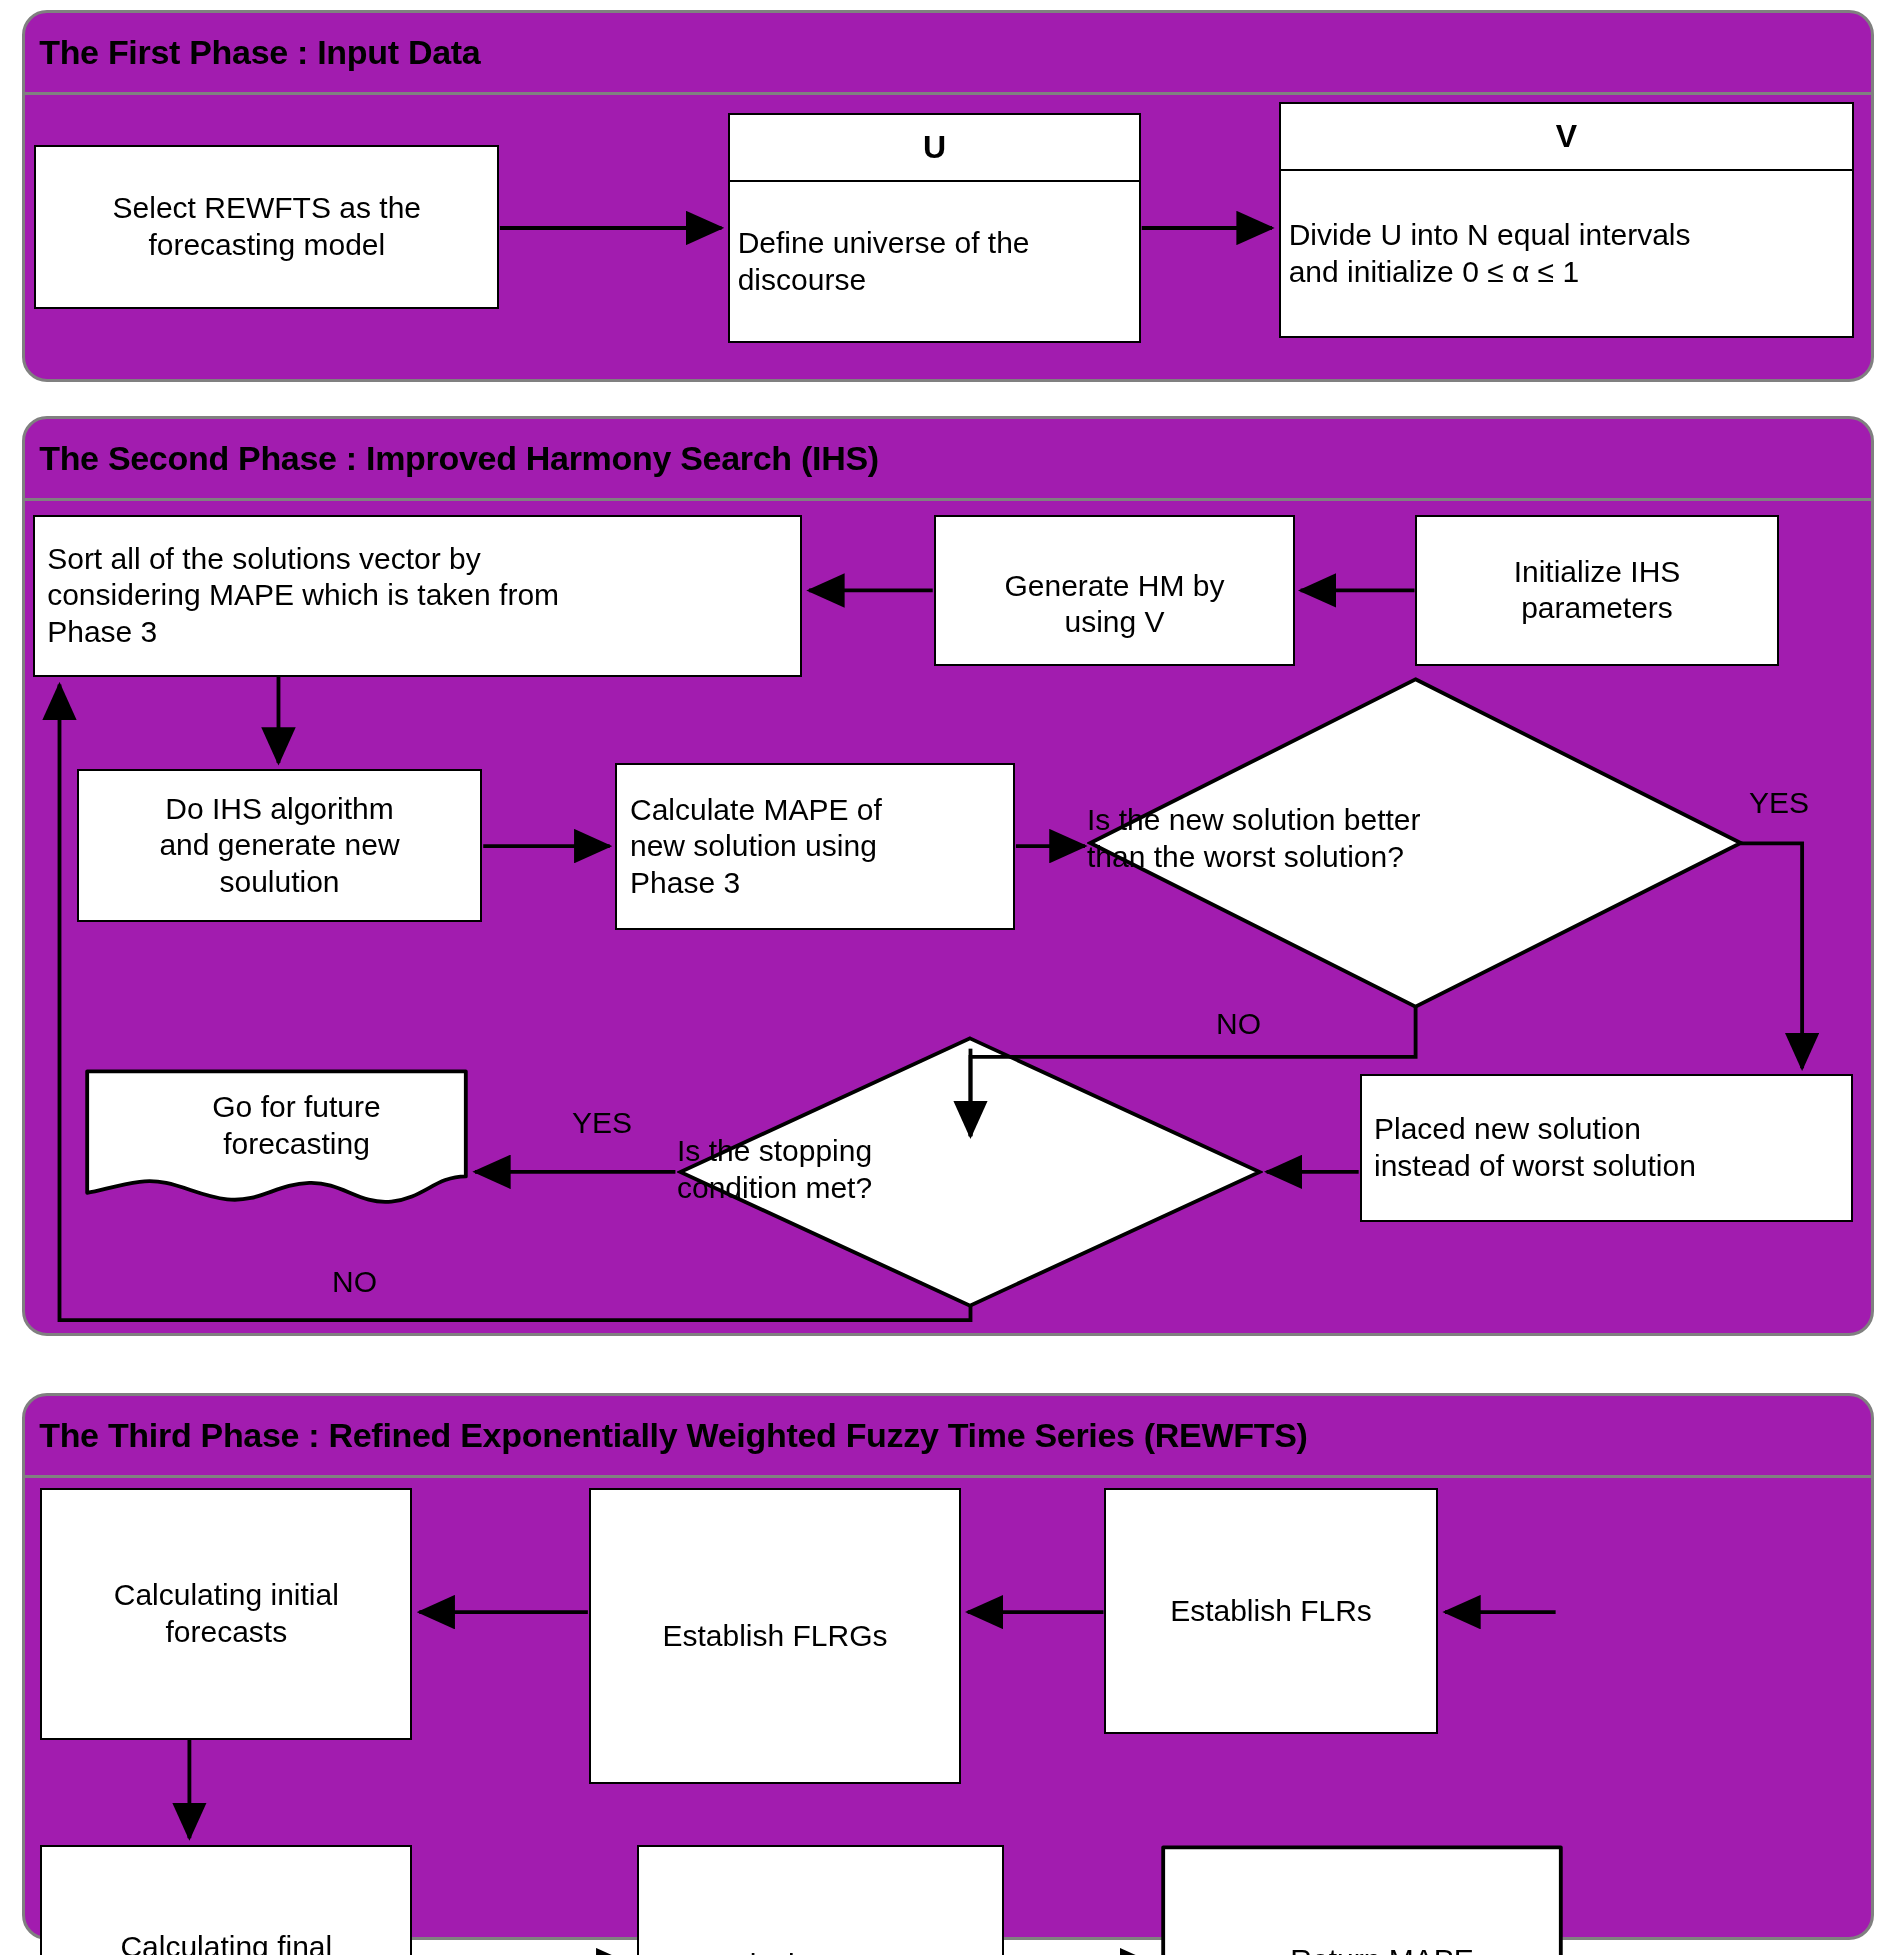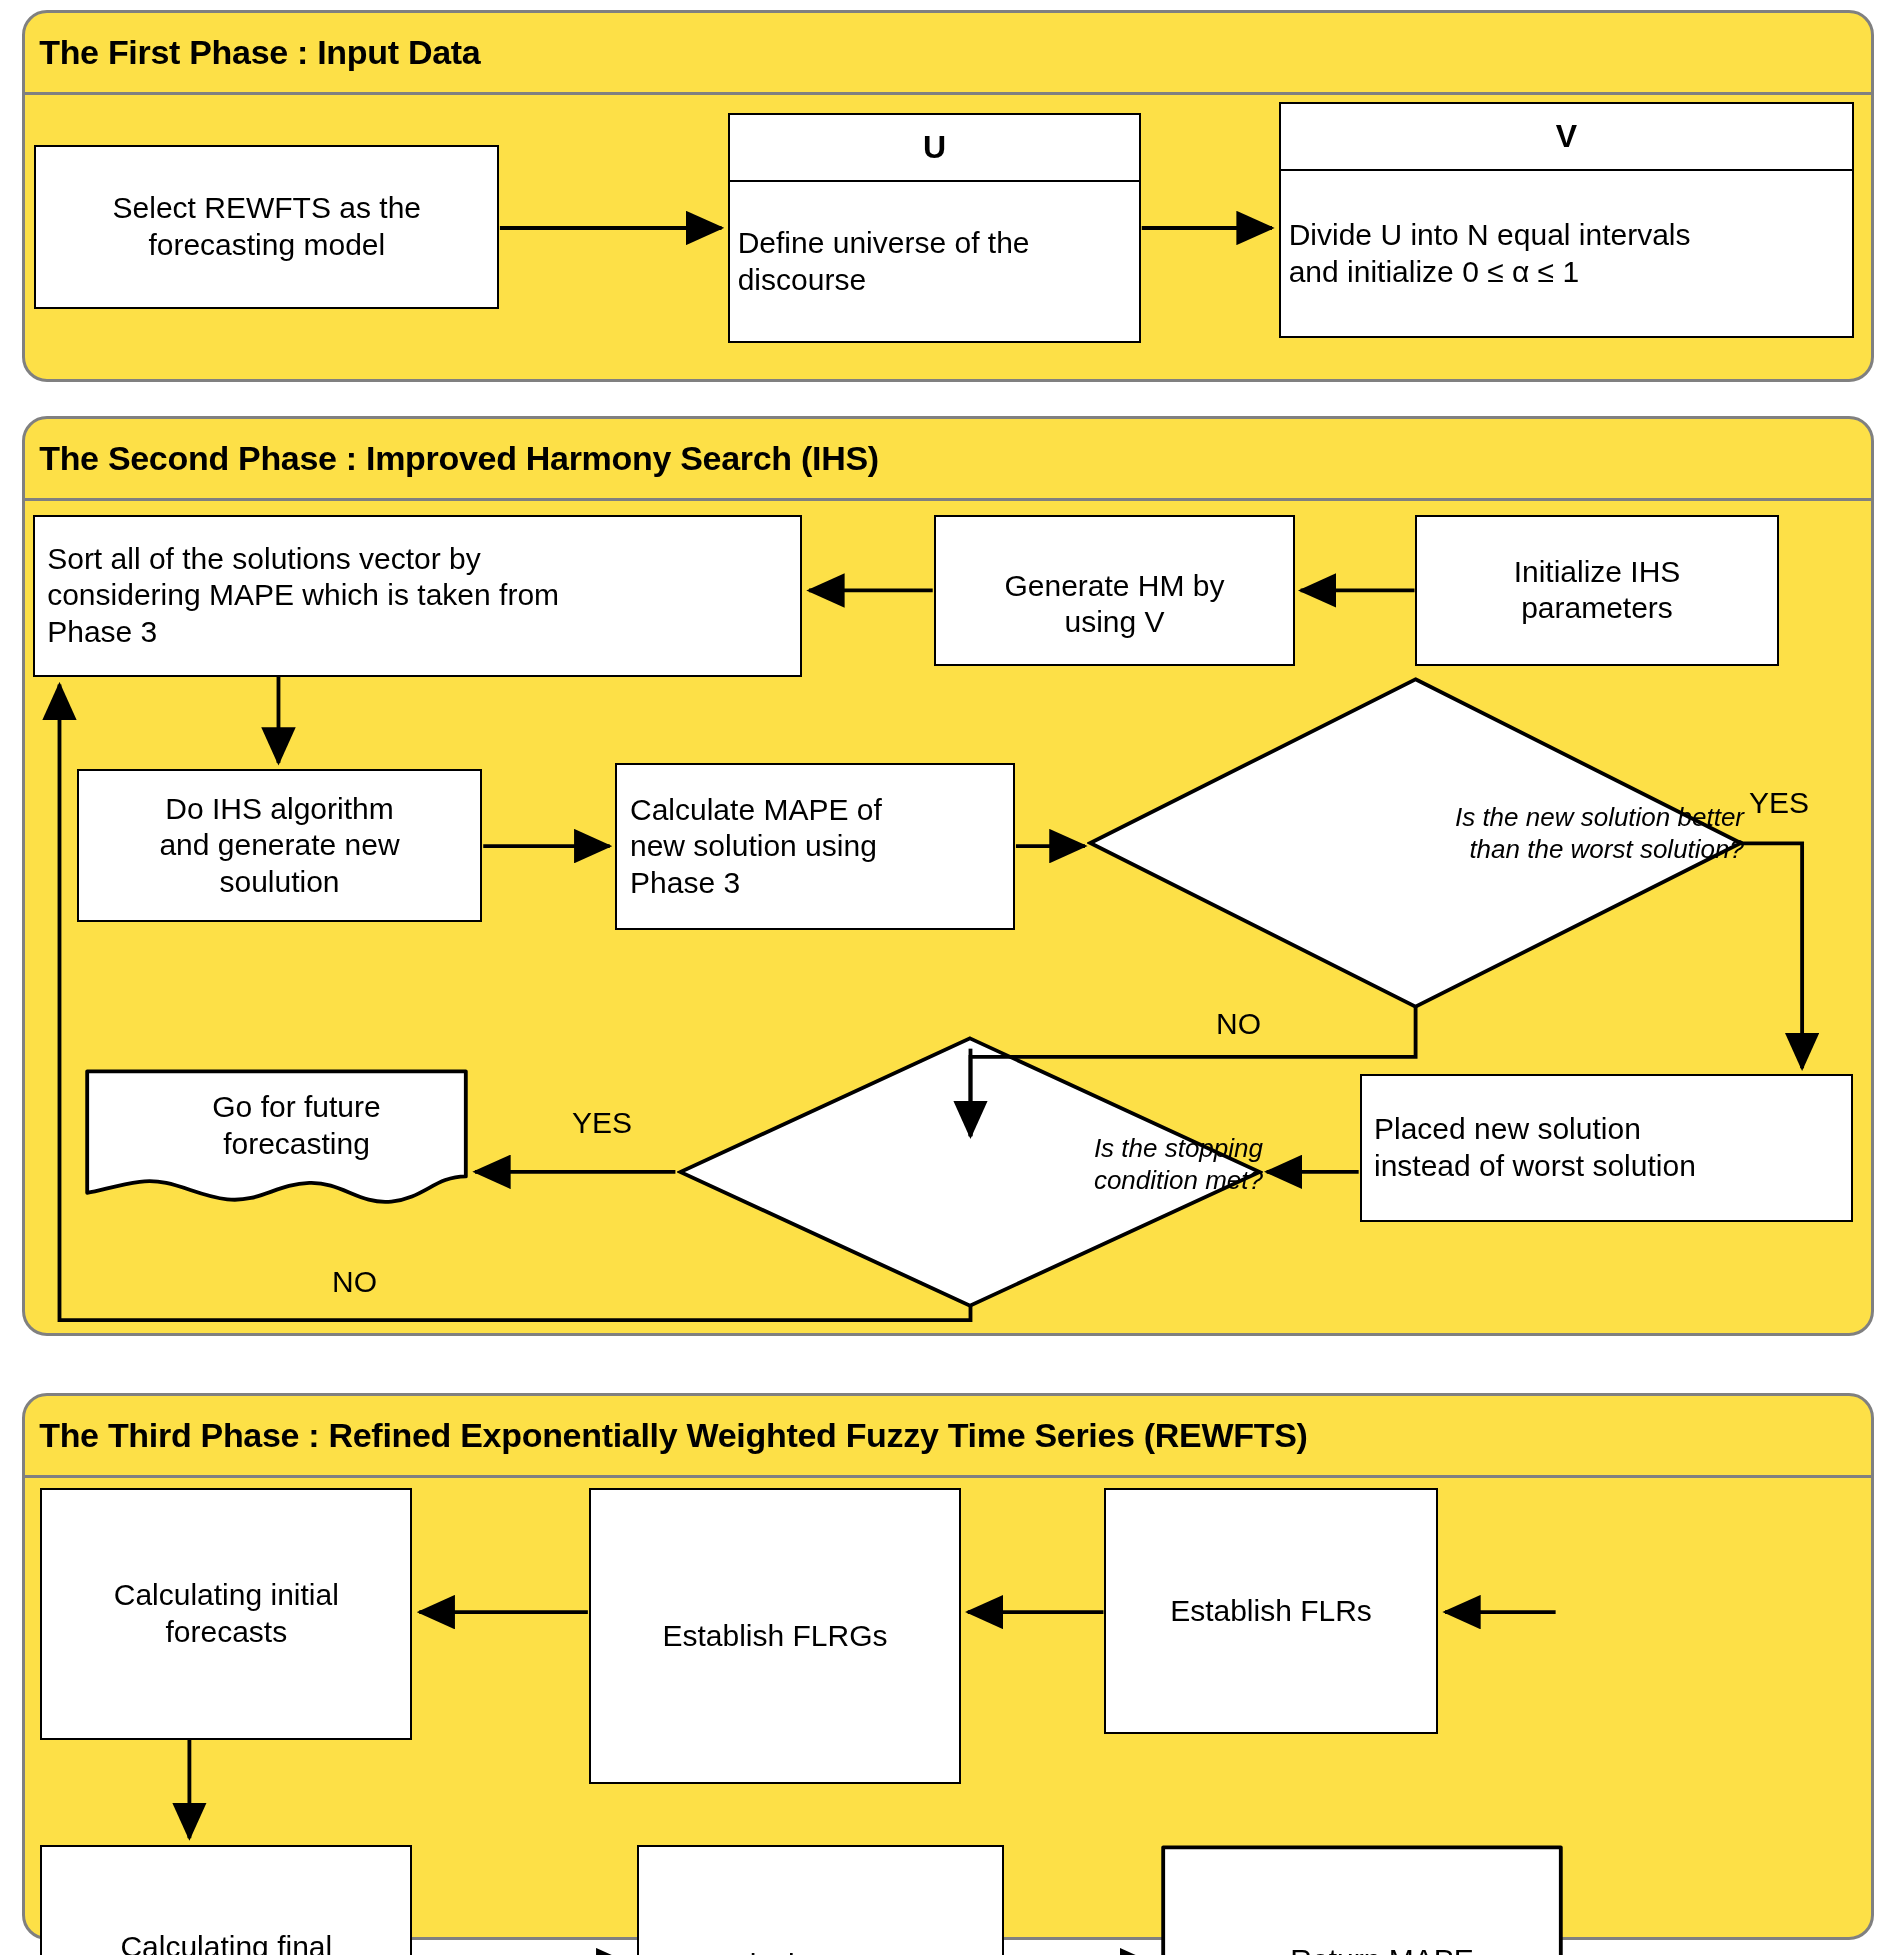--- a/index.html
+++ b/index.html
@@ -9,21 +9,21 @@
     position:relative;
     overflow:hidden;
   }
   #root{position:relative;width:1894px;height:1955px;}
 
   
   .phase{
     position:absolute;
     border:3.8px solid #808080;
     border-radius:25px;
-    background:#fde047;
+    background:#a21caf;
     box-sizing:border-box;
   }
   .phase-header{
     position:absolute;
     left:0; right:0; top:0;
     height:82px;
     border-bottom:3.8px solid #808080;
     box-sizing:border-box;
     display:flex;
     align-items:center;
@@ -87,24 +87,23 @@
     text-align:center;
     font-size:30px;line-height:1.22;color:#000;
   }
   .docbox svg{position:absolute;left:0;top:0;display:block;}
 
   
   .diamond{position:absolute;}
   .diamond svg{position:absolute;left:0;top:0;}
   .diamond .dlabel{
     position:absolute;left:0;right:0;
-    text-align:right;
-    font-size:26px;line-height:1.24;color:#000;
+    text-align:left;
+    font-size:30px;line-height:1.24;color:#000;
     pointer-events:none;
-    font-style:italic;
   }
 
   
   .conn{position:absolute;left:0;top:0;pointer-events:none;}
   .edgelabel{
     position:absolute;
     font-size:30px;color:#000;white-space:nowrap;
   }
 </style>
 </head>

